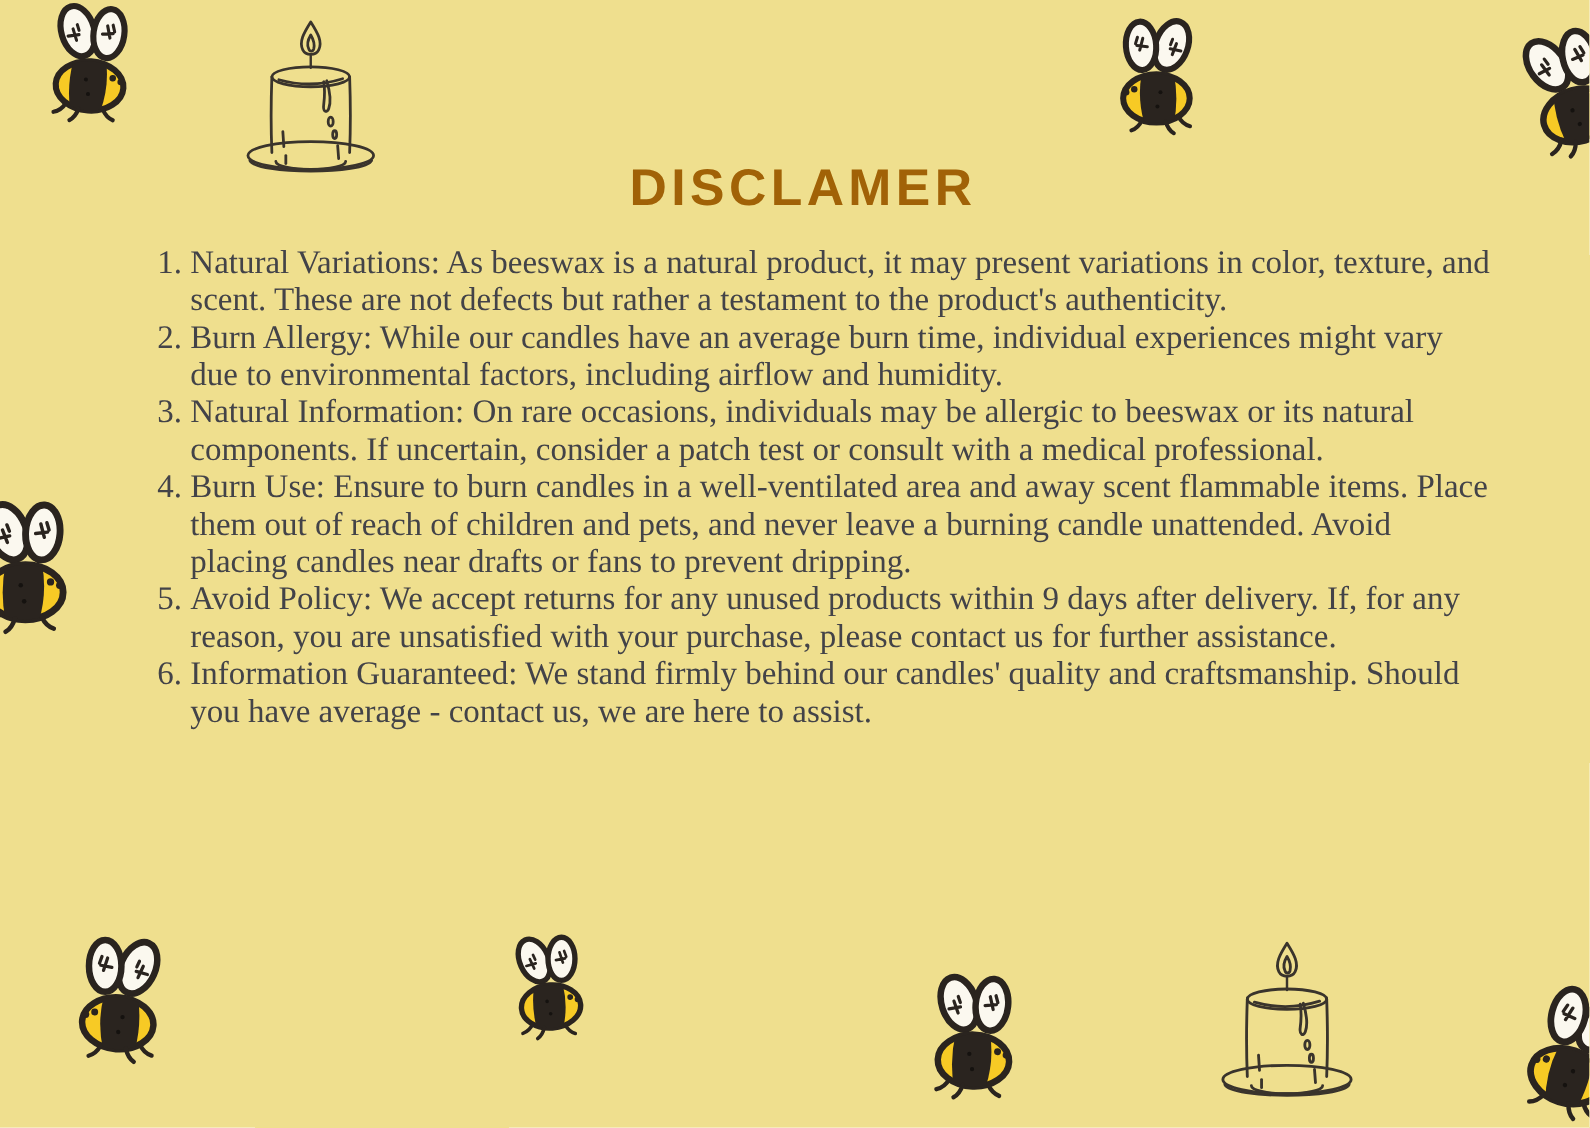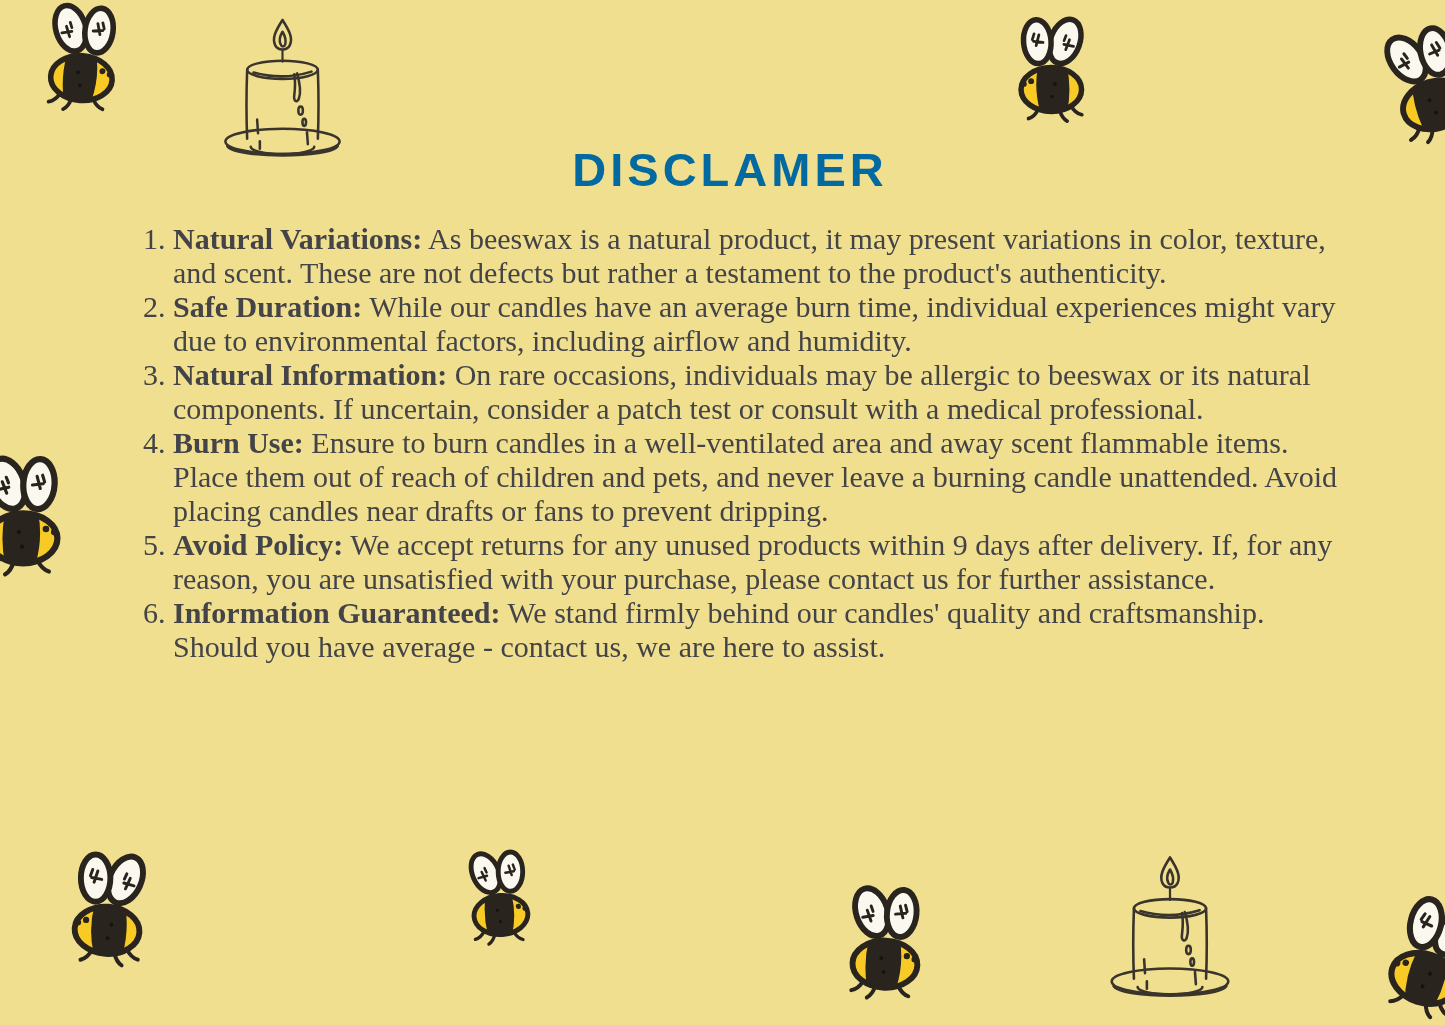--- a/index.html
+++ b/index.html
@@ -11,40 +11,40 @@
     font-family:"Liberation Serif", serif;
   }
   .page-title{
     position:absolute;
     left:115px;top:142px;width:1230px;
     text-align:center;
     font-family:"Liberation Sans", sans-serif;
     font-weight:700;
     font-size:47px;
     letter-spacing:4px;
-    color:#0369a1;
+    color:#a16207;
   }
   .disclaimer-list{
     position:absolute;
     left:143px;top:222px;width:1212px;
     margin:0;padding:0;
     list-style:none;
     font-size:30px;
     line-height:34px;
     color:#434348;
   }
   .disclaimer-list li{
     position:relative;
     padding-left:30px;
   }
   .item-number{
     position:absolute;
     left:0;top:0;
   }
-  .item-heading{font-weight:700;}
+  .item-heading{font-weight:400;}
   .deco{position:absolute;}
   .deco svg{display:block;width:100%;height:100%;overflow:visible;}
 </style>
 </head>
 <body>
 
 <div id="canvas">
 
   <svg width="0" height="0" style="position:absolute" aria-hidden="true">
     <defs>
@@ -105,21 +105,21 @@
   <div class="page-title">DISCLAMER</div>
 
   <ol class="disclaimer-list">
     <li>
       <span class="item-number">1.</span>
       <b class="item-heading">Natural Variations:</b>
       <span class="item-text">As beeswax is a natural product, it may present variations in color, texture, and scent. These are not defects but rather a testament to the product's authenticity.</span>
     </li>
     <li>
       <span class="item-number">2.</span>
-      <b class="item-heading">Safe Duration:</b>
+      <b class="item-heading">Burn Allergy:</b>
       <span class="item-text">While our candles have an average burn time, individual experiences might vary due to environmental factors, including airflow and humidity.</span>
     </li>
     <li>
       <span class="item-number">3.</span>
       <b class="item-heading">Natural Information:</b>
       <span class="item-text">On rare occasions, individuals may be allergic to beeswax or its natural components. If uncertain, consider a patch test or consult with a medical professional.</span>
     </li>
     <li>
       <span class="item-number">4.</span>
       <b class="item-heading">Burn Use:</b>

